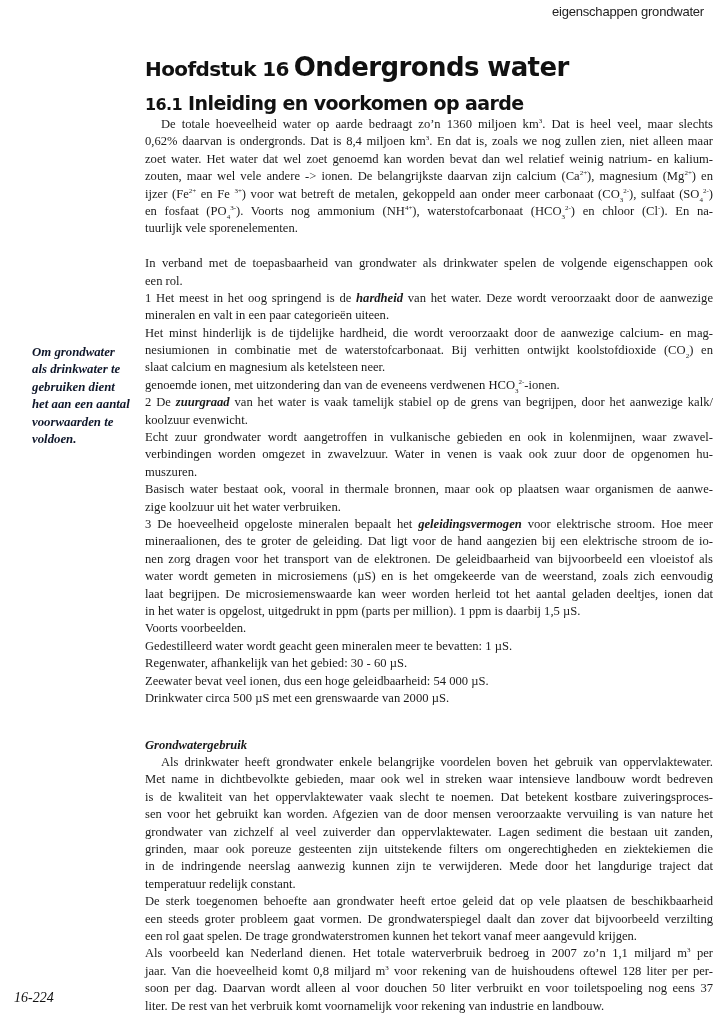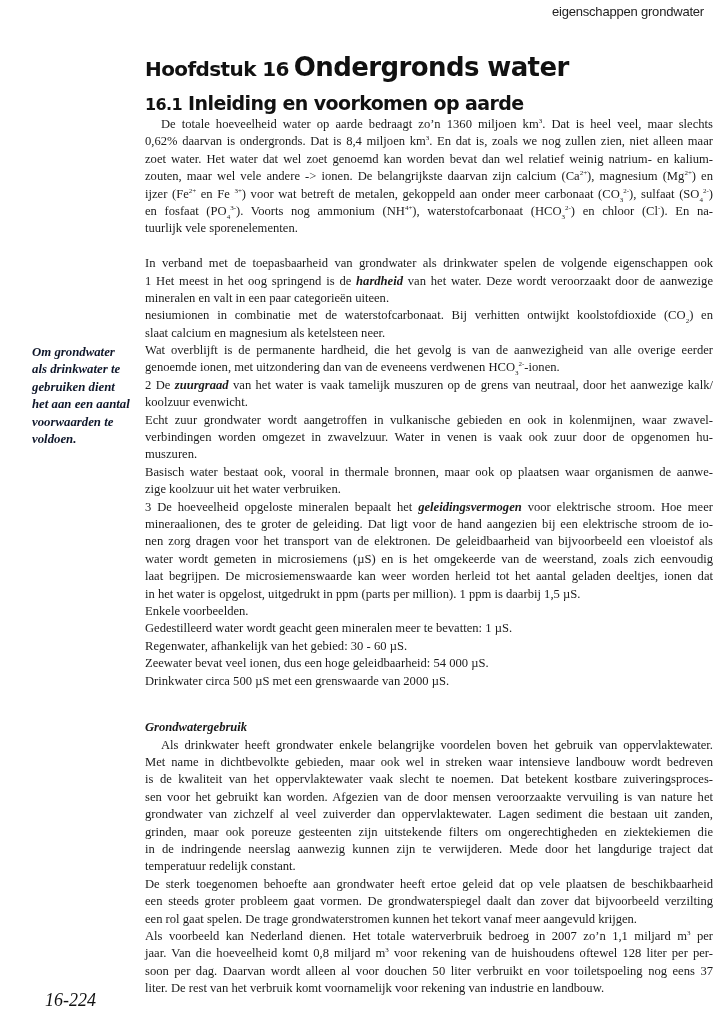--- a/index.html
+++ b/index.html
@@ -32,21 +32,21 @@
   .gap { height: 17.4px; }
   sup, sub { font-size: 7px; line-height: 0; }
   .em { font-style: italic; font-weight: bold; margin-top: 12px; }
   .sidenote {
     position: absolute; left: 32px; top: 344px; width: 110px;
     font-family: "Liberation Serif", serif; font-style: italic; font-weight: bold;
     font-size: 12.8px; line-height: 17.4px; color: #0f172a;
   }
   .page-number {
     position: absolute; left: 14px; top: 990px;
-    font-family: "Liberation Serif", serif; font-style: italic; font-size: 18px; color: #111; margin-left: 31px;
+    font-family: "Liberation Serif", serif; font-style: italic; font-size: 14px; color: #111;
   }
 </style>
 </head>
 <body>
 
 <div class="running-head">eigenschappen grondwater</div>
 
 <div class="chapter-title">
   <span class="lead">Hoofdstuk 16</span>
   <span class="main">Ondergronds water</span>
@@ -74,49 +74,50 @@
     <span class="line">zoet water. Het water dat wel zoet genoemd kan worden bevat dan wel relatief weinig natrium- en kalium-</span>
     <span class="line"><span>zouten, maar wel vele andere -&gt; ionen. De belangrijkste daarvan zijn calcium (Ca</span><sup>2+</sup><span>), magnesium (Mg</span><sup>2+</sup><span>) en</span></span>
     <span class="line"><span>ijzer (Fe</span><sup>2+</sup><span> en Fe </span><sup>3+</sup><span>) voor wat betreft de metalen, gekoppeld aan onder meer carbonaat (CO</span><sub>3</sub><sup>2-</sup><span>), sulfaat (SO</span><sub>4</sub><sup>2-</sup><span>)</span></span>
     <span class="line"><span>en fosfaat (PO</span><sub>4</sub><sup>3-</sup><span>). Voorts nog ammonium (NH</span><sup>4+</sup><span>), waterstofcarbonaat (HCO</span><sub>3</sub><sup>2-</sup><span>) en chloor (Cl</span><sup>-</sup><span>). En na-</span></span>
     <span class="line last">tuurlijk vele sporenelementen.</span>
   </div>
   <div class="gap"></div>
 
   <div>
     <span class="line">In verband met de toepasbaarheid van grondwater als drinkwater spelen de volgende eigenschappen ook</span>
+    <span class="line last">een rol.</span>
   </div>
 
   <div>
     <span class="line"><span>1 Het meest in het oog springend is de </span><span class="em">hardheid</span><span> van het water. Deze wordt veroorzaakt door de aanwezige</span></span>
     <span class="line last">mineralen en valt in een paar categorieën uiteen.</span>
+    <span class="line">Het minst hinderlijk is de tijdelijke hardheid, die wordt veroorzaakt door de aanwezige calcium- en mag-</span>
     <span class="line"><span>nesiumionen in combinatie met de waterstofcarbonaat. Bij verhitten ontwijkt koolstofdioxide (CO</span><sub>2</sub><span>) en</span></span>
     <span class="line last">slaat calcium en magnesium als ketelsteen neer.</span>
-    <span class="line">Wat overblijft is de permanente hardheid, die het gevolg is van de aanwezigheid van alle overige eerder</span>
     <span class="line last"><span>genoemde ionen, met uitzondering dan van de eveneens verdwenen HCO</span><sub>3</sub><sup>2-</sup><span>-ionen.</span></span>
   </div>
 
   <div>
-    <span class="line"><span>2 De </span><span class="em">zuurgraad</span><span> van het water is vaak tamelijk muszuren op de grens van neutraal, door het aanwezige kalk/</span></span>
+    <span class="line"><span>2 De </span><span class="em">zuurgraad</span><span> van het water is vaak tamelijk stabiel op de grens van begrijpen, door het aanwezige kalk/</span></span>
     <span class="line last">koolzuur evenwicht.</span>
     <span class="line">Echt zuur grondwater wordt aangetroffen in vulkanische gebieden en ook in kolenmijnen, waar zwavel-</span>
     <span class="line">verbindingen worden omgezet in zwavelzuur. Water in venen is vaak ook zuur door de opgenomen hu-</span>
     <span class="line last">muszuren.</span>
     <span class="line">Basisch water bestaat ook, vooral in thermale bronnen, maar ook op plaatsen waar organismen de  aanwe-</span>
     <span class="line last">zige koolzuur uit het water verbruiken.</span>
   </div>
 
   <div>
     <span class="line"><span>3 De hoeveelheid opgeloste mineralen bepaalt het </span><span class="em">geleidingsvermogen</span><span> voor elektrische stroom. Hoe meer</span></span>
     <span class="line">mineraalionen, des te groter de geleiding. Dat ligt voor de hand aangezien bij een elektrische stroom de io-</span>
     <span class="line">nen zorg dragen voor het transport van de elektronen. De geleidbaarheid van bijvoorbeeld een vloeistof als</span>
     <span class="line">water wordt gemeten in microsiemens (µS) en is het omgekeerde van de weerstand, zoals zich eenvoudig</span>
     <span class="line">laat begrijpen. De microsiemenswaarde kan weer worden herleid tot het aantal geladen deeltjes, ionen dat</span>
     <span class="line last">in het water is opgelost, uitgedrukt in ppm (parts per million). 1 ppm is daarbij 1,5 µS.</span>
-    <span class="line last">Enkele voorbeelden.</span>
+    <span class="line last">Voorts voorbeelden.</span>
     <span class="line last">Gedestilleerd water wordt geacht geen mineralen meer te bevatten: 1 µS.</span>
     <span class="line last">Regenwater, afhankelijk van het gebied:  30 - 60 µS.</span>
     <span class="line last">Zeewater bevat veel ionen, dus een hoge geleidbaarheid: 54 000 µS.</span>
     <span class="line last">Drinkwater circa 500 µS met een grenswaarde van 2000 µS.</span>
   </div>
   <div class="gap"></div>
 
   <span class="line last em">Grondwatergebruik</span>
 
   <div>

